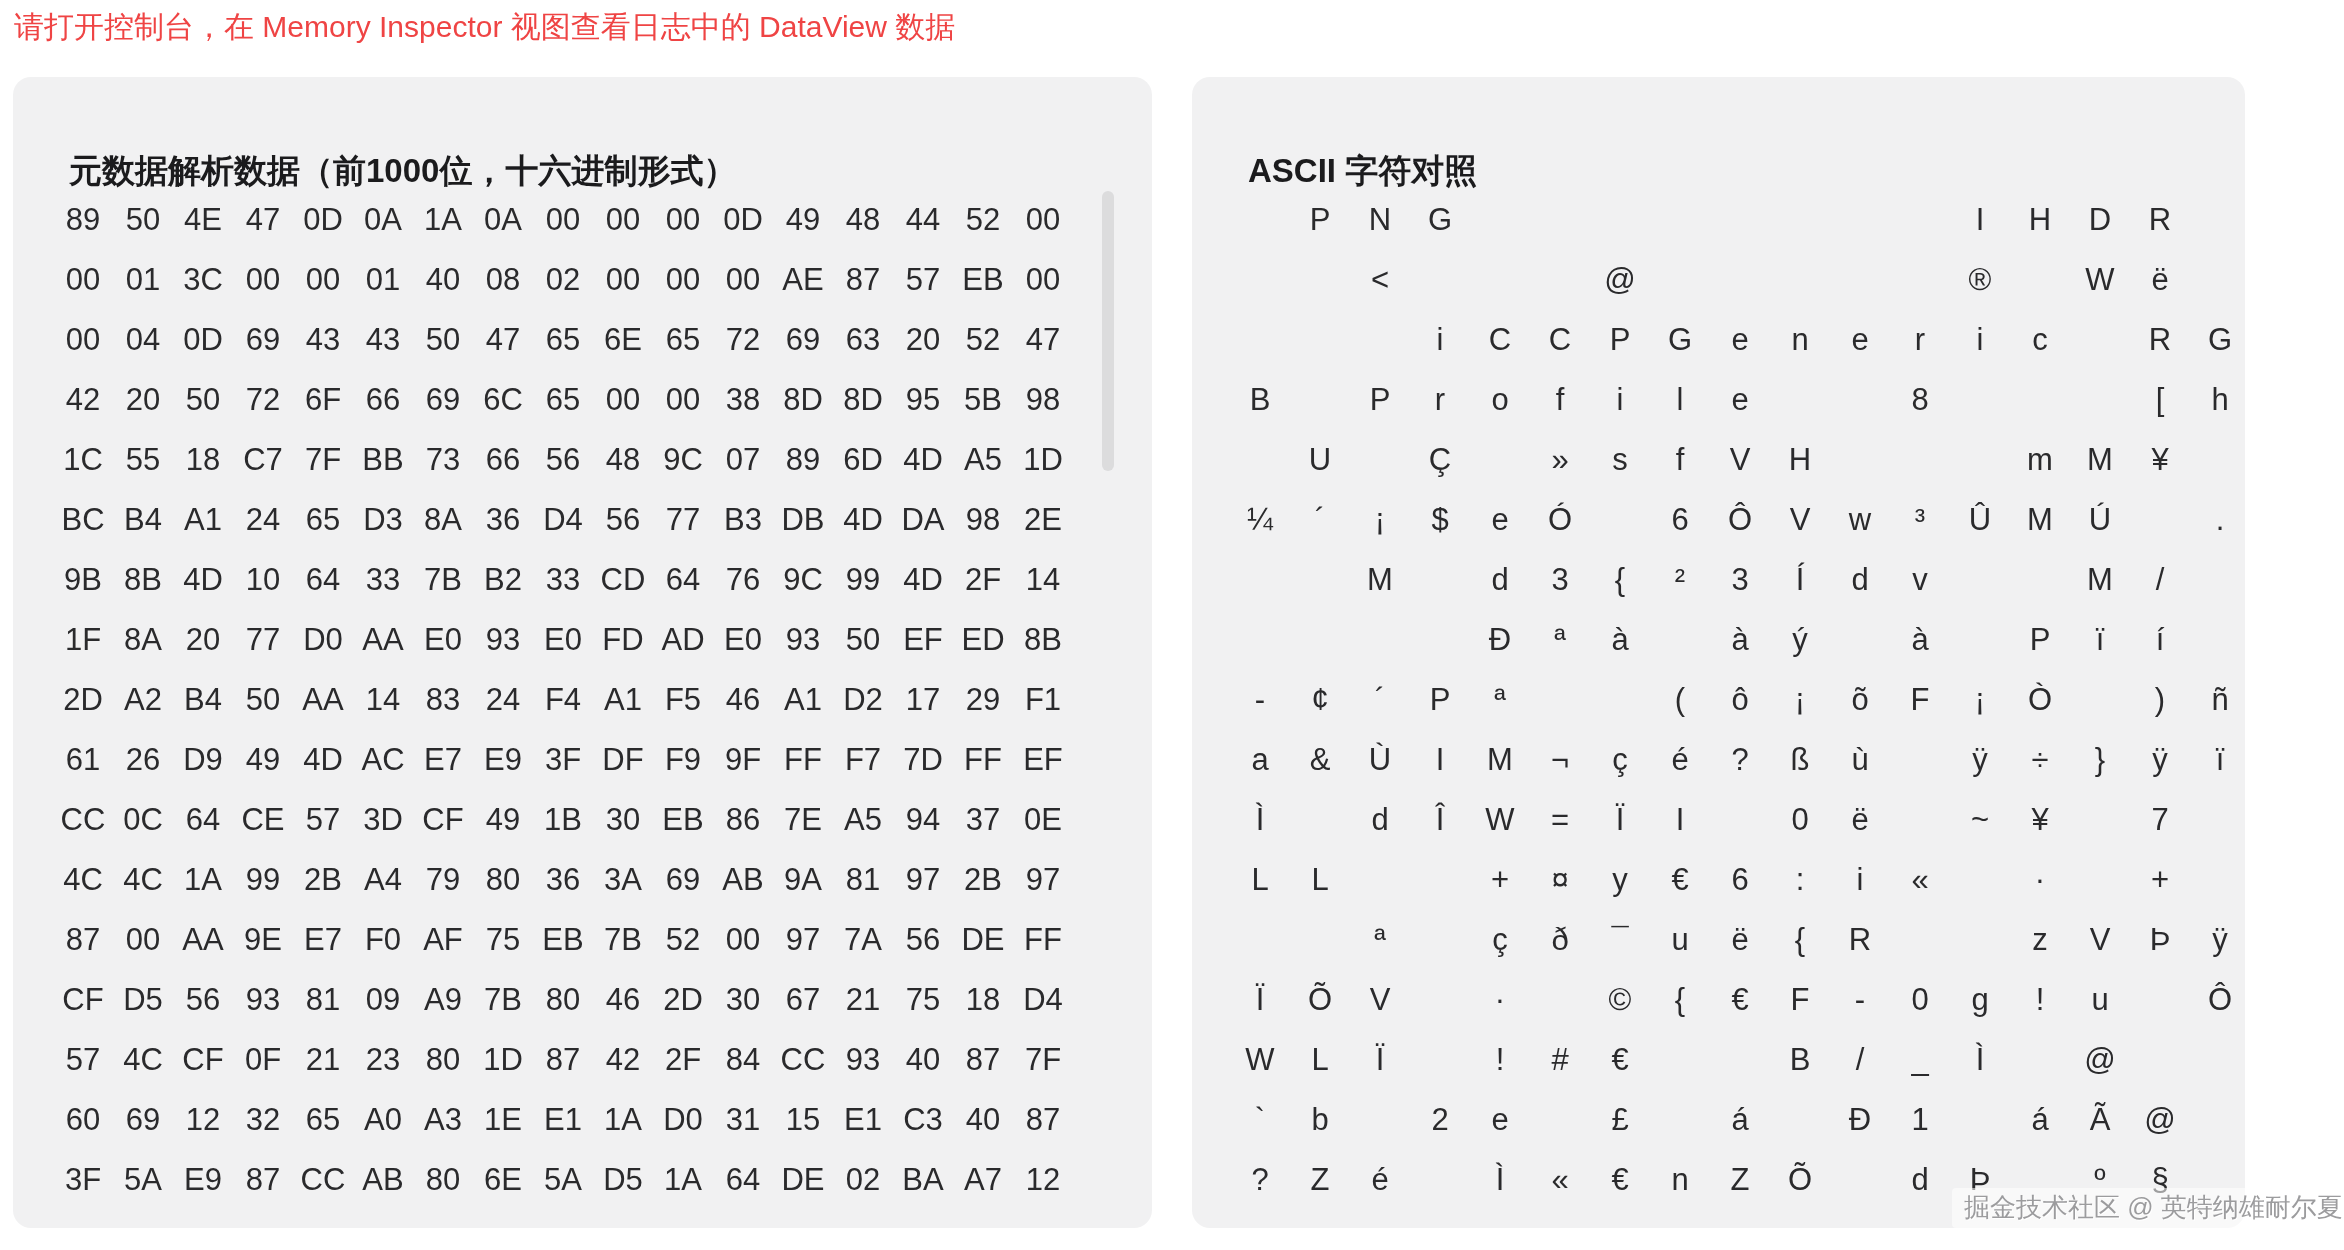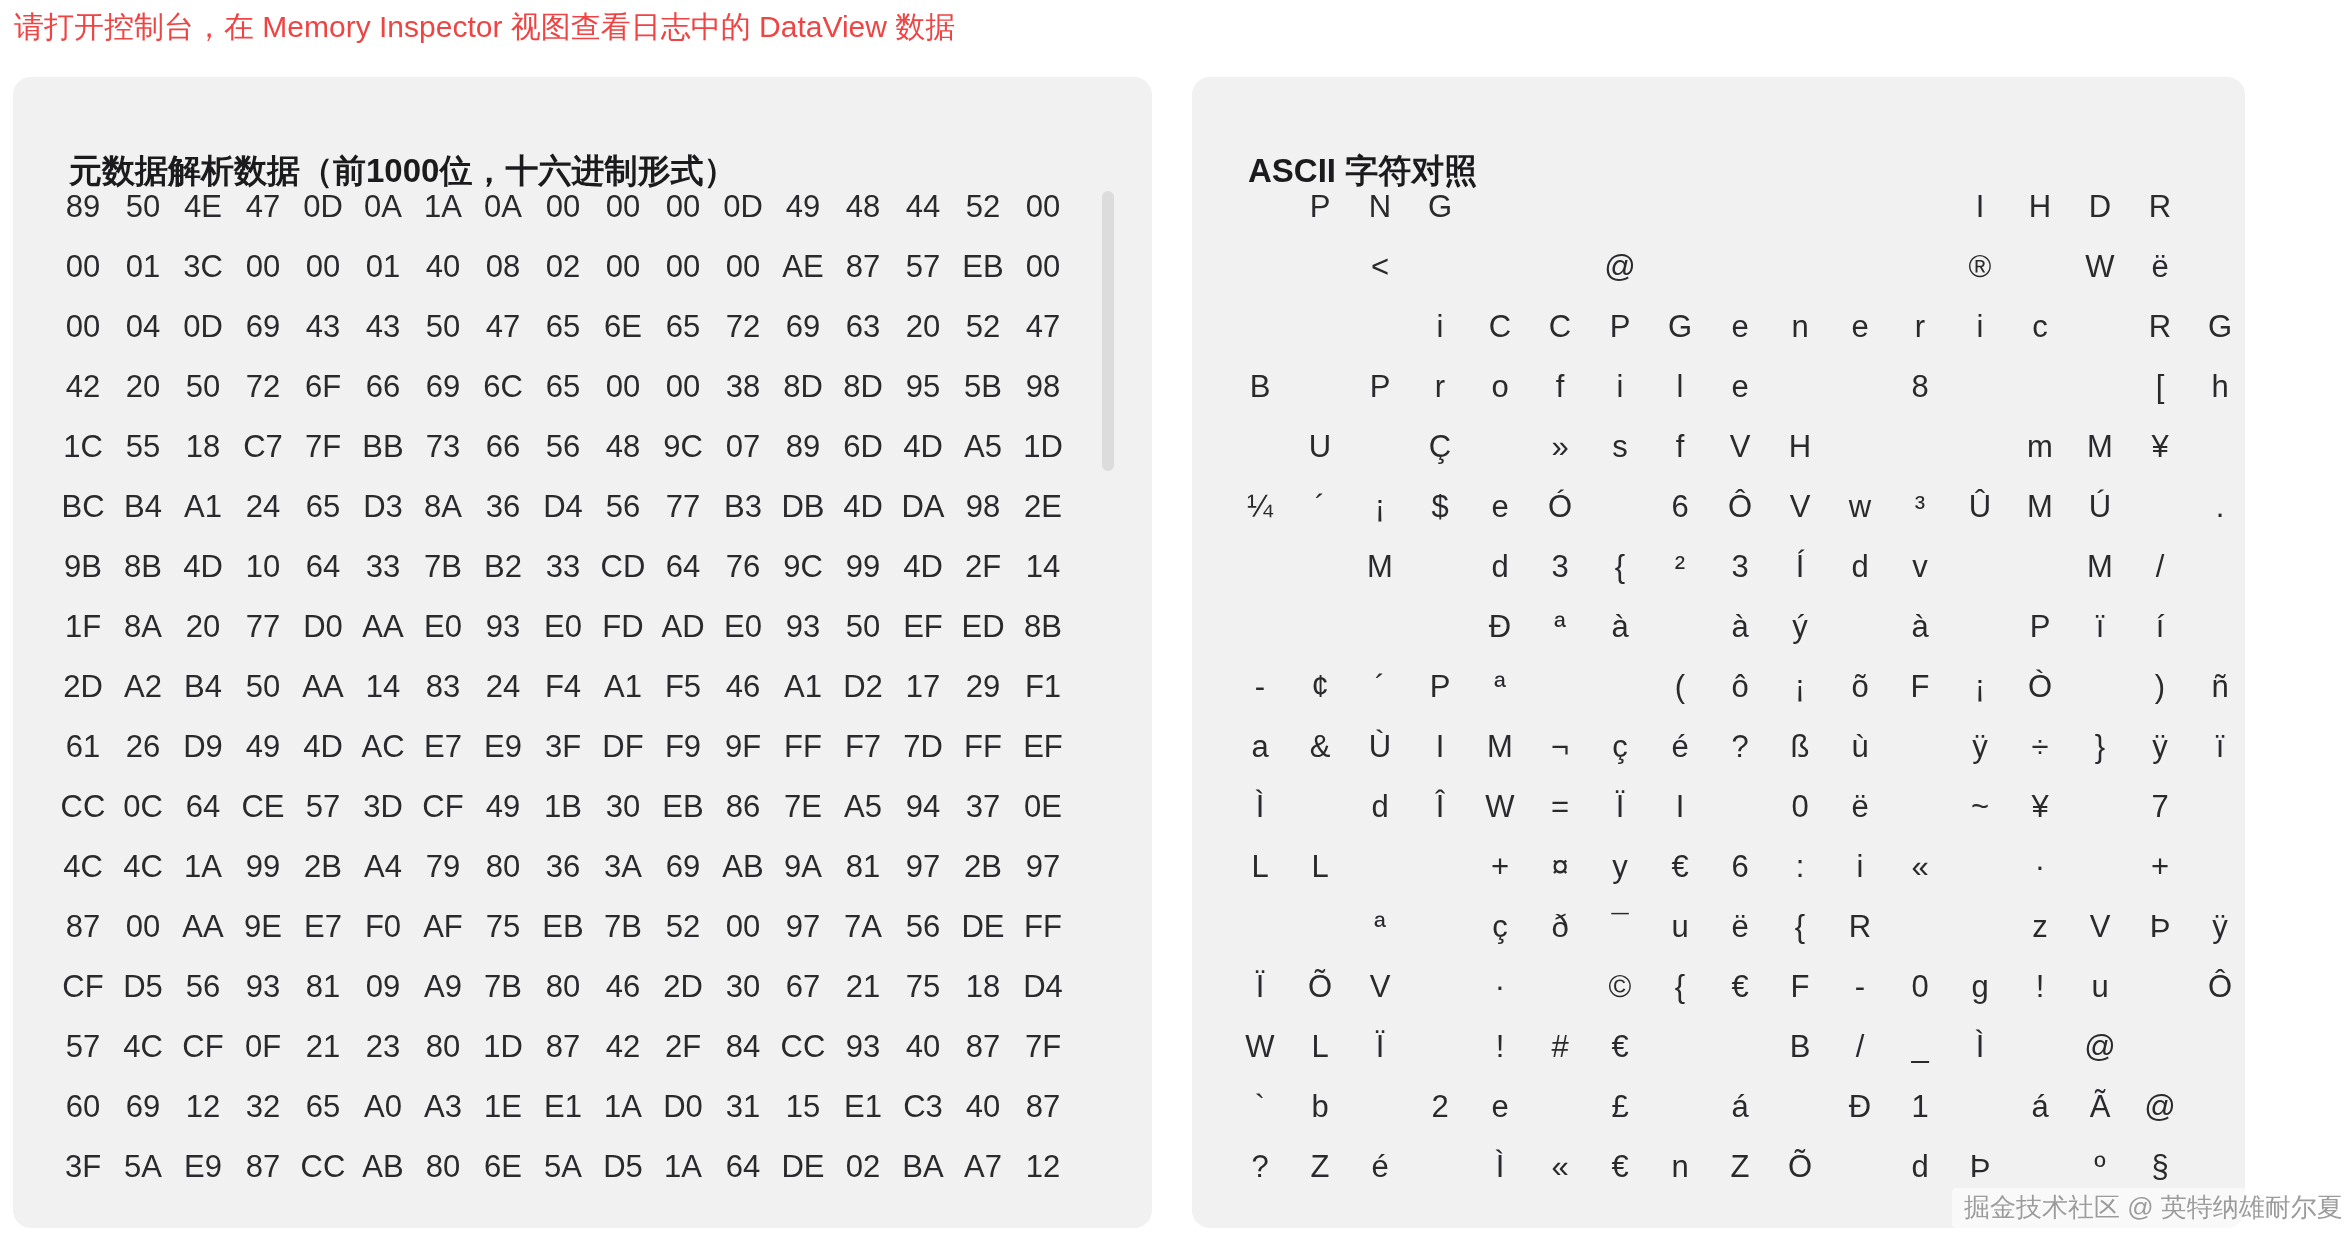--- a/index.html
+++ b/index.html
@@ -35,21 +35,21 @@
     top: 56px;
     font-size: 33px;
     font-weight: 700;
     color: #1b1b1d;
     white-space: nowrap;
   }
   .panel.hex h2   { left: 40px; }
   .panel.ascii h2 { left: 40px; }
   .byte-grid {
     position: absolute;
-    top: 100px;
+    top: 113px;
     display: grid;
     grid-template-columns: repeat(17, 60px);
     grid-auto-rows: 60px;
   }
   .panel.hex  .byte-grid { left: 40px; }
   .panel.ascii .byte-grid { left: 38px; }
   .cell {
     display: flex;
     align-items: center;
     justify-content: center;

